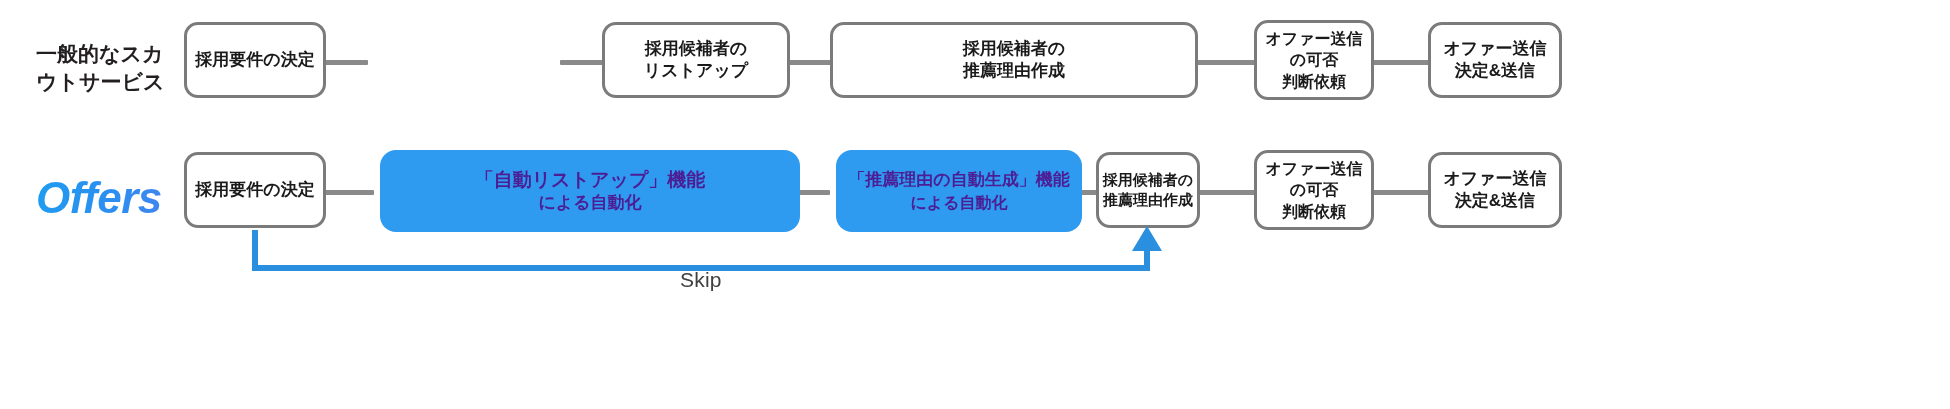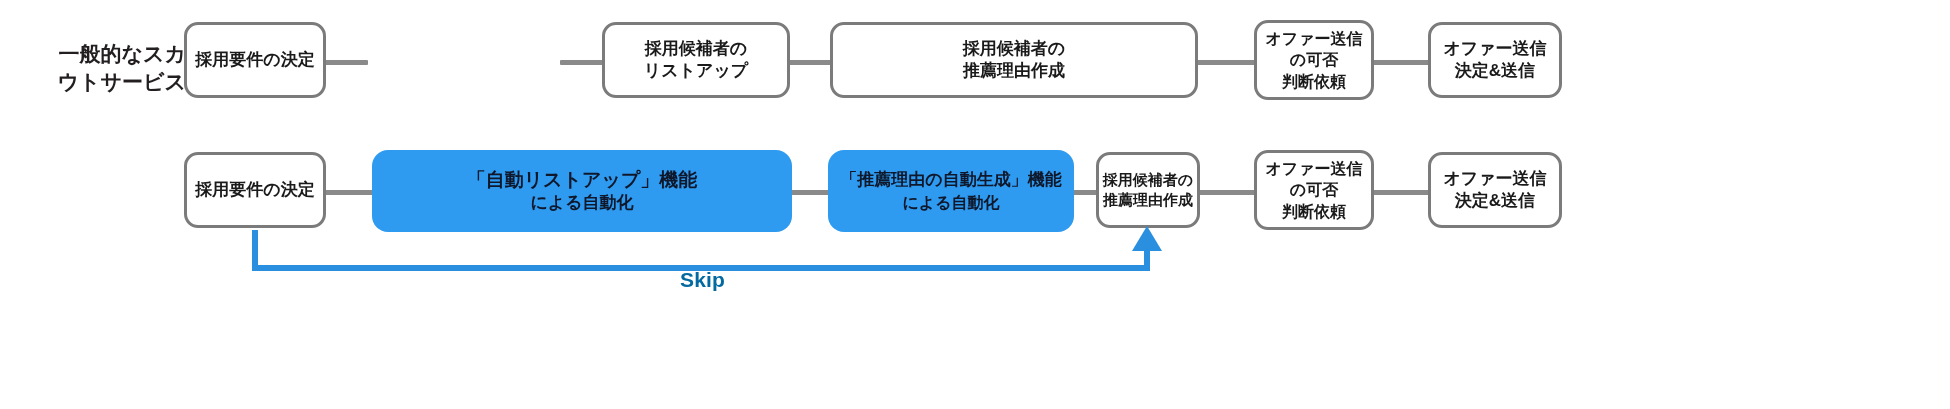--- a/index.html
+++ b/index.html
@@ -22,21 +22,21 @@
     height: 409px;
     background: #ffffff;
   }
 
   
   .row-label {
     position: absolute;
     font-weight: bold;
     color: #231f20;
     line-height: 1.35;
-    text-align: right;
+    text-align: left;
     white-space: pre-line;
   }
   #label-top {
     left: 36px;
     top: 40px;
     width: 150px;
     font-size: 21px;
   }
   #label-bottom {
     left: 36px;
@@ -79,24 +79,25 @@
   .node.plain {
     background: #ffffff;
     border: 3px solid #7b7b7b;
     color: #1a1a1a;
     font-weight: bold;
     font-size: 17px;
   }
   .node.accent {
     background: #2f9bf0;
     border: none;
-    color: #0f172a;
+    color: #4c1d95;
     font-weight: bold;
     font-size: 19px;
     border-radius: 16px;
+    margin-left: 8px;
   }
   .node.accent .line2 {
     font-weight: bold;
     font-size: 17px;
   }
   .node .txt { display: block; }
   .node .line2 { display: block; }
 
   
   .connector {
@@ -110,22 +111,22 @@
   #skip-path {
     position: absolute;
     left: 0;
     top: 0;
     width: 1950px;
     height: 409px;
     overflow: visible;
   }
   #skip-label {
     position: absolute;
-    color: #0369a1;
-    font-weight: bold;
+    color: #404040;
+    font-weight: normal;
     font-size: 21px;
     letter-spacing: 0.2px;
   }
 </style>
 </head>
 <body>
 
 <div id="canvas">
 
   <div class="row-label" id="label-top">一般的なスカ
@@ -159,20 +160,21 @@
 の可否
 判断依頼</span>
     </div>
 
     <div class="node plain" style="left:1428px; top:22px; width:134px; height:76px;">
       <span class="txt">オファー送信
 決定&amp;送信</span>
     </div>
   </div>
 
+  <div class="row-label" id="label-bottom">Offers</div>
 
   <div class="flow-row">
 
     <div class="connector" style="left:324px; top:190px; width:50px;"></div>
     <div class="connector" style="left:790px; top:190px; width:40px;"></div>
     <div class="connector" style="left:1072px; top:190px; width:26px;"></div>
     <div class="connector" style="left:1198px; top:190px; width:58px;"></div>
     <div class="connector" style="left:1372px; top:190px; width:58px;"></div>
 
     <div class="node plain" style="left:184px; top:152px; width:142px; height:76px;">

